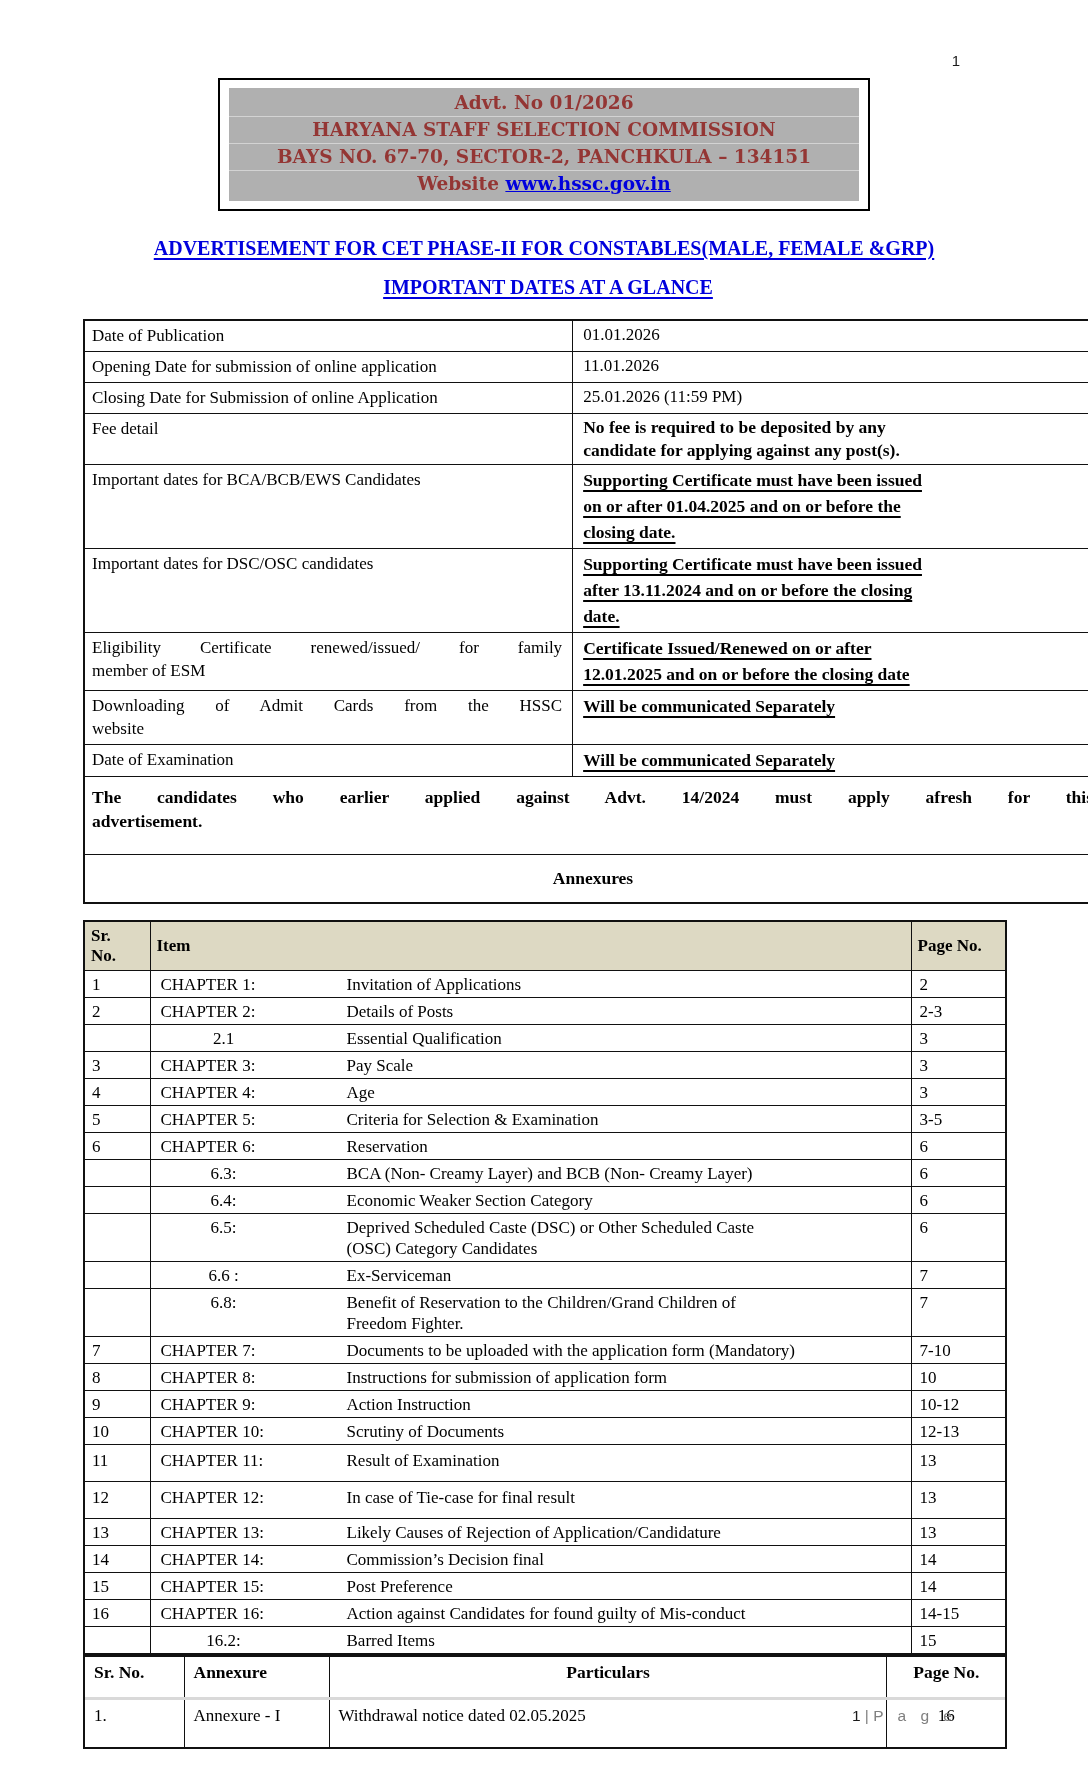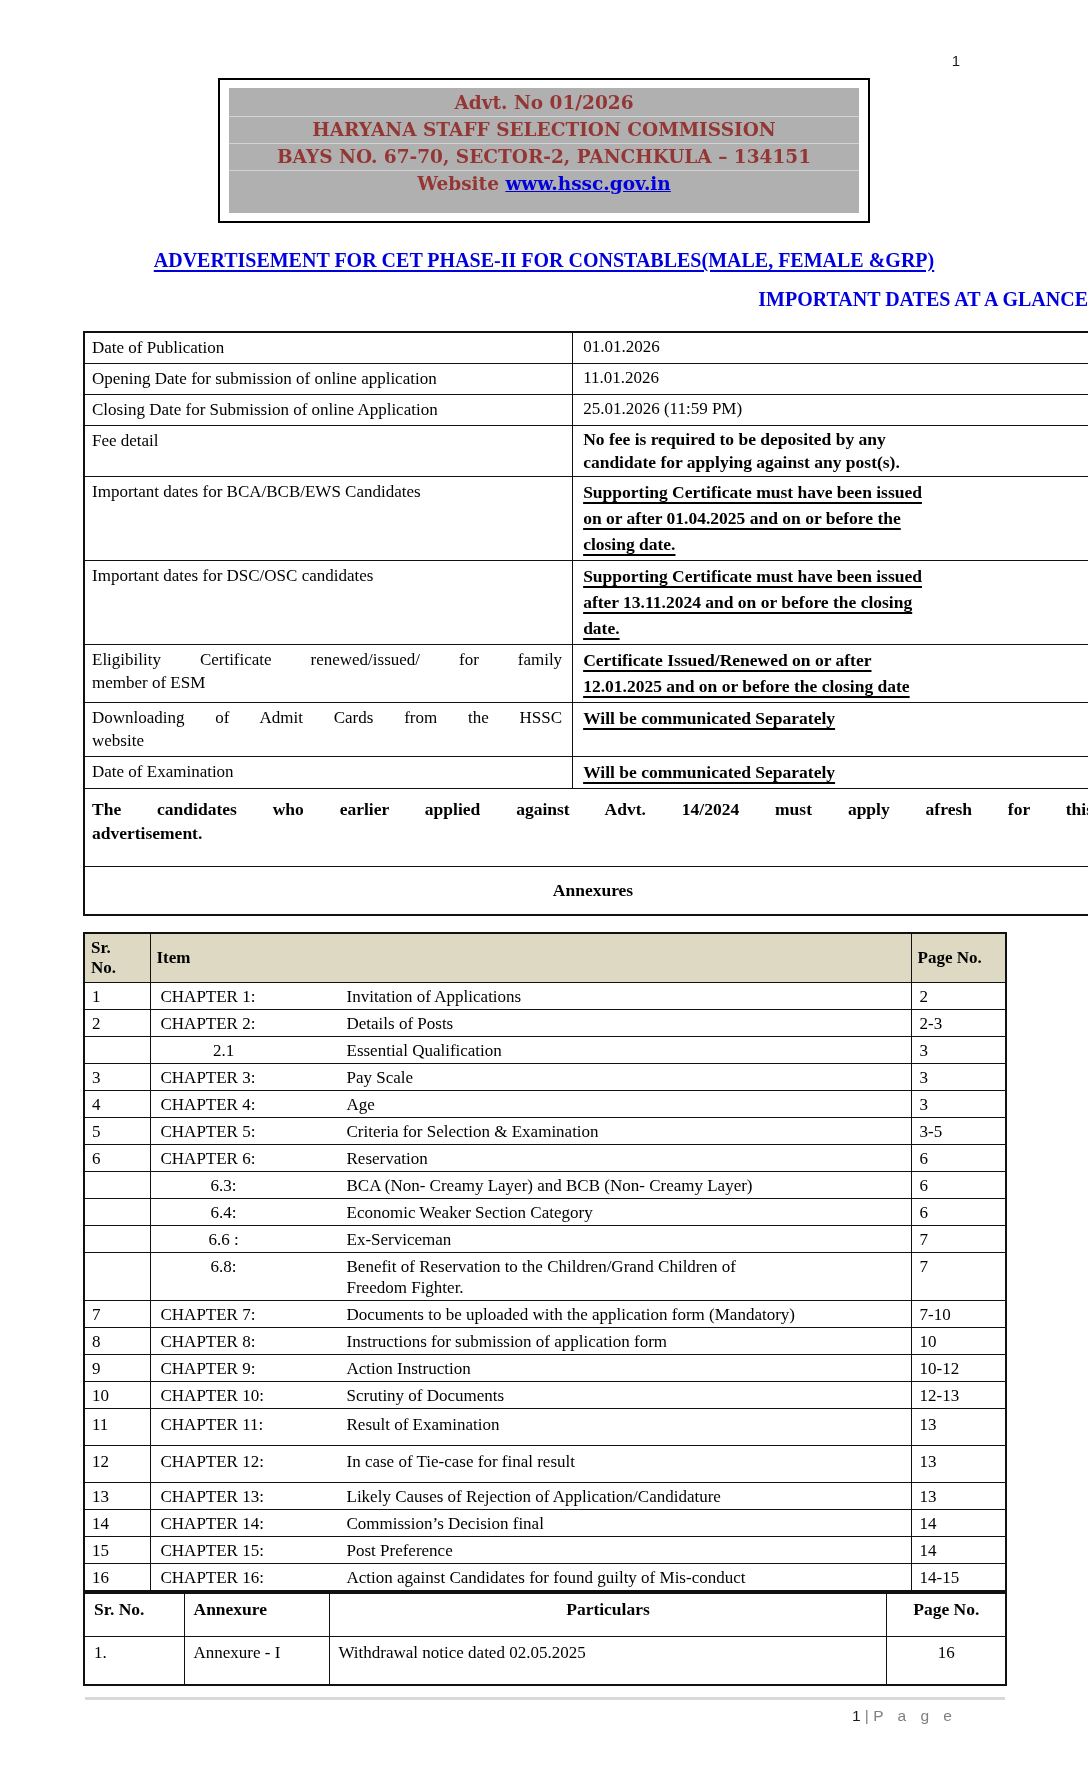--- a/index.html
+++ b/index.html
@@ -13,31 +13,31 @@
   *{box-sizing:border-box;}
   body{margin:0;background:#ffffff;font-family:"Liberation Serif",serif;color:#000;}
   .page{position:relative;width:1088px;height:1792px;background:#fff;overflow:hidden;}
 
   
   .top-pn{padding-top:52px;text-align:right;padding-right:128px;
           font-family:"Liberation Sans",sans-serif;font-size:15px;color:#1a1a1a;}
 
   
   .hdr-outer{width:652px;margin:9px auto 0;border:2px solid #000;background:#fff;padding:8px 9px;}
-  .hdr-inner{background:var(--boxgray);padding:2px 0 16px;}
+  .hdr-inner{background:var(--boxgray);padding:2px 0 4px;}
   .hdr-line{font-family:"DejaVu Serif",serif;font-weight:bold;font-size:18.5px;line-height:26px;
             color:var(--maroon);text-align:center;}
   .hdr-line + .hdr-line{border-top:1px solid rgba(255,255,255,0.45);}
   .site-link{color:var(--blue);font-weight:bold;text-decoration:underline;cursor:pointer;}
 
   
   .title1{margin-top:26px;text-align:center;font-size:20px;font-weight:bold;color:var(--blue);
           text-decoration:underline;text-underline-offset:3px;text-decoration-thickness:1.5px;}
-  .title2{margin-top:16px;text-align:right;font-size:20px;font-weight:bold;color:var(--blue);
-          text-underline-offset:3px;text-decoration-thickness:1.5px;padding-left:8px;}
+  .title2{margin-top:16px;text-align:center;font-size:20px;font-weight:bold;color:var(--blue);
+          text-decoration:underline;text-underline-offset:3px;text-decoration-thickness:1.5px;padding-left:8px;}
 
   
   table{border-collapse:collapse;table-layout:fixed;}
   td,th{border:1.5px solid #111;vertical-align:top;}
 
   
   .dates{width:1020px;margin:20px 0 16px 83px;border:2px solid #111;}
   .dates .d-label{width:48%;padding:3px 10px 4px 7px;font-size:17px;line-height:23px;}
   .dates .d-value{width:52%;padding:2px 8px 3px 10px;}
   .jline{text-align:justify;text-align-last:justify;}
@@ -246,20 +246,25 @@
           <td class="item-cell"><span class="lbl sub">6.3:</span><span class="ttl"><div>BCA (Non- Creamy Layer) and BCB (Non- Creamy Layer)</div></span></td>
           <td class="page-cell">6</td>
         </tr>
         <tr>
           <td class="sr-cell"></td>
           <td class="item-cell"><span class="lbl sub">6.4:</span><span class="ttl"><div>Economic Weaker Section Category</div></span></td>
           <td class="page-cell">6</td>
         </tr>
         <tr>
           <td class="sr-cell"></td>
+          <td class="item-cell"><span class="lbl sub">6.5:</span><span class="ttl"><div>Deprived Scheduled Caste (DSC) or Other Scheduled Caste</div><div>(OSC) Category Candidates</div></span></td>
+          <td class="page-cell">6</td>
+        </tr>
+        <tr>
+          <td class="sr-cell"></td>
           <td class="item-cell"><span class="lbl sub">6.6 :</span><span class="ttl"><div>Ex-Serviceman</div></span></td>
           <td class="page-cell">7</td>
         </tr>
         <tr>
           <td class="sr-cell"></td>
           <td class="item-cell"><span class="lbl sub">6.8:</span><span class="ttl"><div>Benefit of Reservation to the Children/Grand Children of</div><div>Freedom Fighter.</div></span></td>
           <td class="page-cell">7</td>
         </tr>
         <tr>
           <td class="sr-cell">7</td>
@@ -303,20 +308,25 @@
         </tr>
         <tr>
           <td class="sr-cell">15</td>
           <td class="item-cell"><span class="lbl">CHAPTER 15:</span><span class="ttl"><div>Post Preference</div></span></td>
           <td class="page-cell">14</td>
         </tr>
         <tr>
           <td class="sr-cell">16</td>
           <td class="item-cell"><span class="lbl">CHAPTER 16:</span><span class="ttl"><div>Action against Candidates for found guilty of Mis-conduct</div></span></td>
           <td class="page-cell">14-15</td>
+        </tr>
+        <tr>
+          <td class="sr-cell"></td>
+          <td class="item-cell"><span class="lbl sub">16.2:</span><span class="ttl"><div>Barred Items</div></span></td>
+          <td class="page-cell">15</td>
         </tr>
       </tbody>
   </table>
 
   <table class="annex">
     <thead>
       <tr id="annex-head">
           <th class="a0">Sr. No.</th>
           <th class="a1">Annexure</th>
           <th class="a2">Particulars</th>

